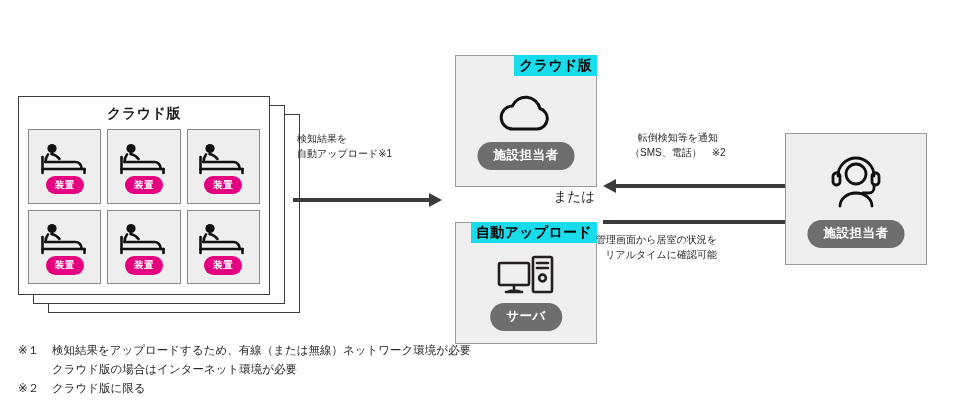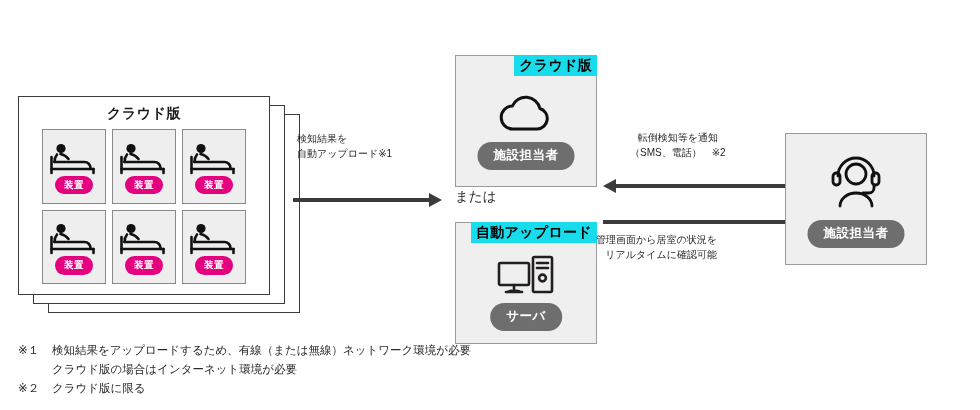--- a/index.html
+++ b/index.html
@@ -14,21 +14,21 @@
   .facility-wrap{position:absolute;left:18px;top:96px;width:280px;height:215px;}
   .stack-layer{position:absolute;background:#ffffff;border:1.5px solid #3b3b3b;}
   .stack-back2{left:30px;top:18px;width:250px;height:197px;}
   .stack-back1{left:15px;top:9px;width:250px;height:197px;}
   .stack-front{left:0px;top:0px;width:250px;height:197px;}
   .facility-title{
     position:absolute;left:0;top:8px;width:250px;text-align:center;
     font-size:14px;font-weight:bold;letter-spacing:.5px;color:#1a1a1a;
   }
   .bed-grid{
-    position:absolute;left:23px;top:32px;width:204px;height:155px;
+    position:absolute;left:9px;top:32px;width:232px;height:155px;
     display:grid;grid-template-columns:repeat(3,1fr);grid-template-rows:repeat(2,1fr);
     gap:6px;
   }
   .bed-cell{
     background:#eeeeee;border:1.4px solid #8a8a8a;
     display:flex;flex-direction:column;align-items:center;justify-content:center;
     position:relative;
   }
   .bed-cell svg{display:block;margin-top:2px;}
   .device-badge{
@@ -56,21 +56,21 @@
     white-space:nowrap;letter-spacing:.3px;
   }
   .plat-icon{position:absolute;left:0;width:100%;display:flex;justify-content:center;}
   .gray-pill{
     position:absolute;left:50%;transform:translateX(-50%);
     background:#6e6e6e;color:#ffffff;border-radius:999px;
     font-size:12.5px;font-weight:bold;line-height:1;
     padding:7px 16px 8px;white-space:nowrap;letter-spacing:.5px;
   }
   .or-text{
-    position:absolute;left:455px;top:188px;width:140px;text-align:left;
+    position:absolute;left:455px;top:188px;width:140px;text-align:right;
     font-size:13.5px;color:#231f20;
   }
 
   
   .op-box{position:absolute;left:785px;top:133px;width:140px;height:130px;
     background:#efefef;border:1.4px solid #9a9a9a;}
 
   
   .notes{position:absolute;left:18px;top:341px;font-size:11.5px;line-height:1.65;color:#231f20;}
   .note-row{display:flex;}

